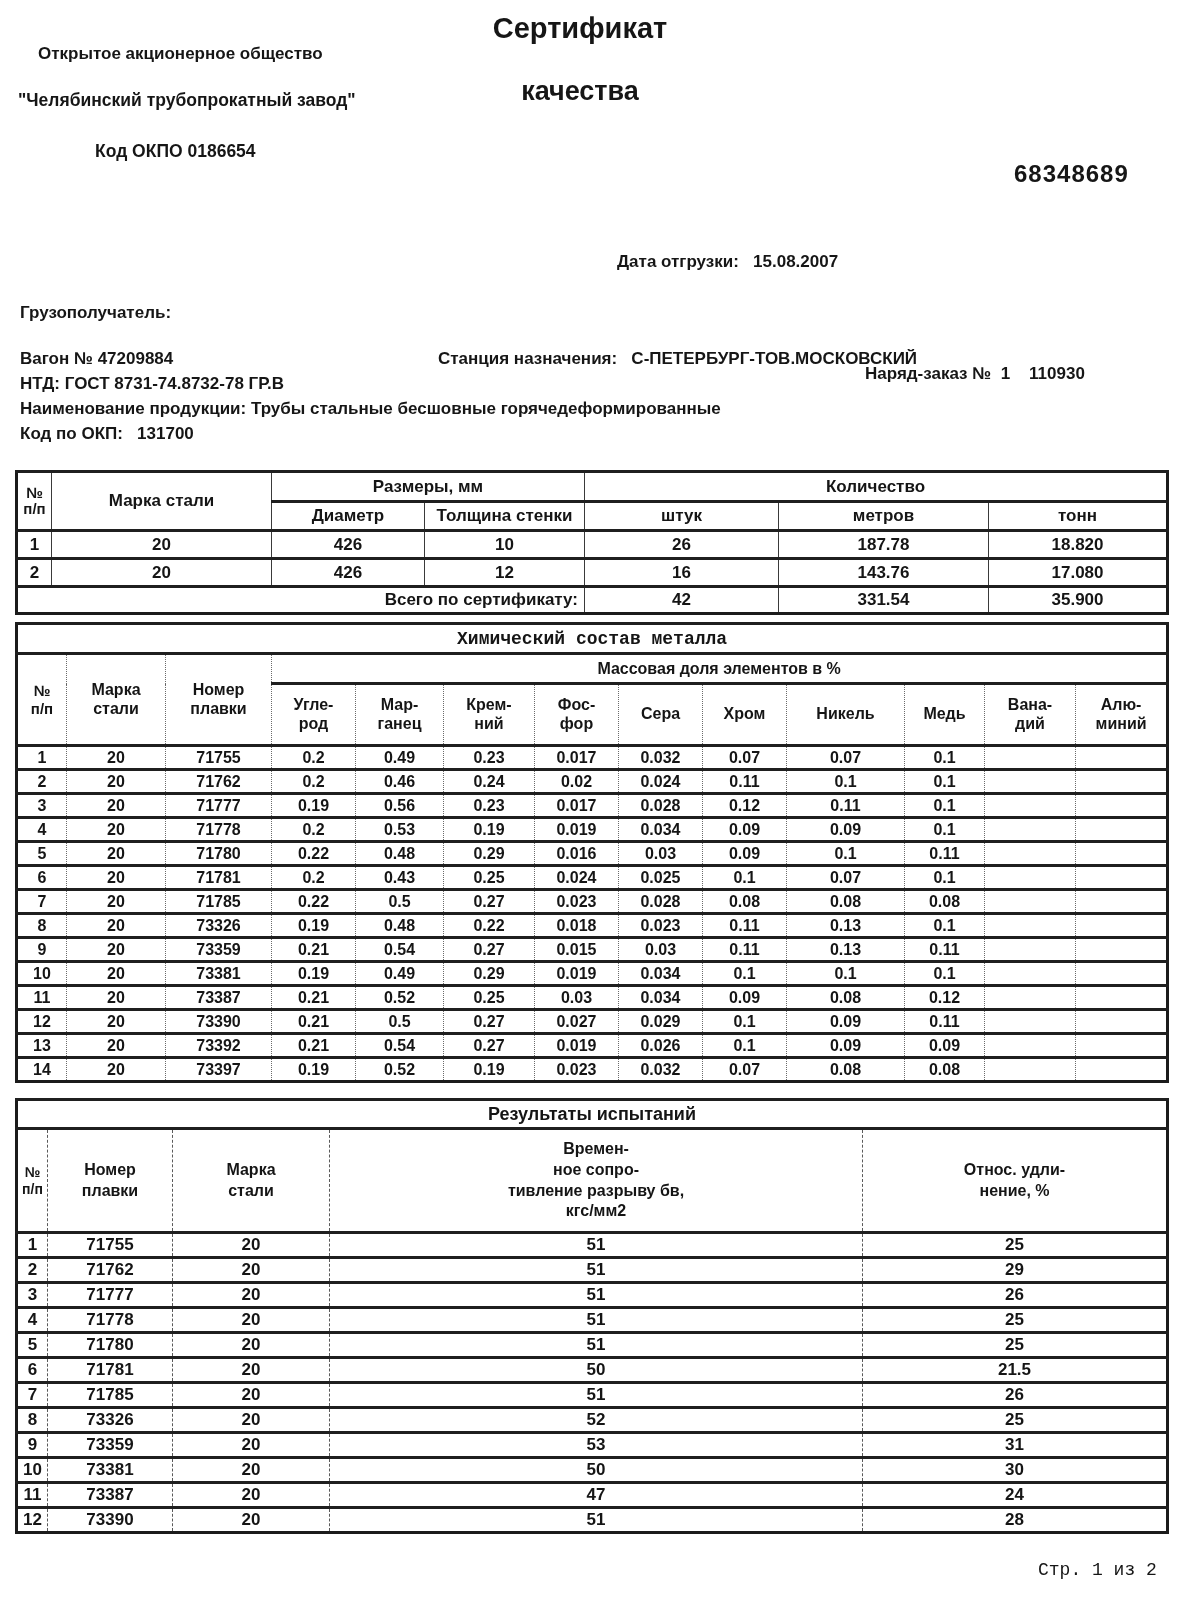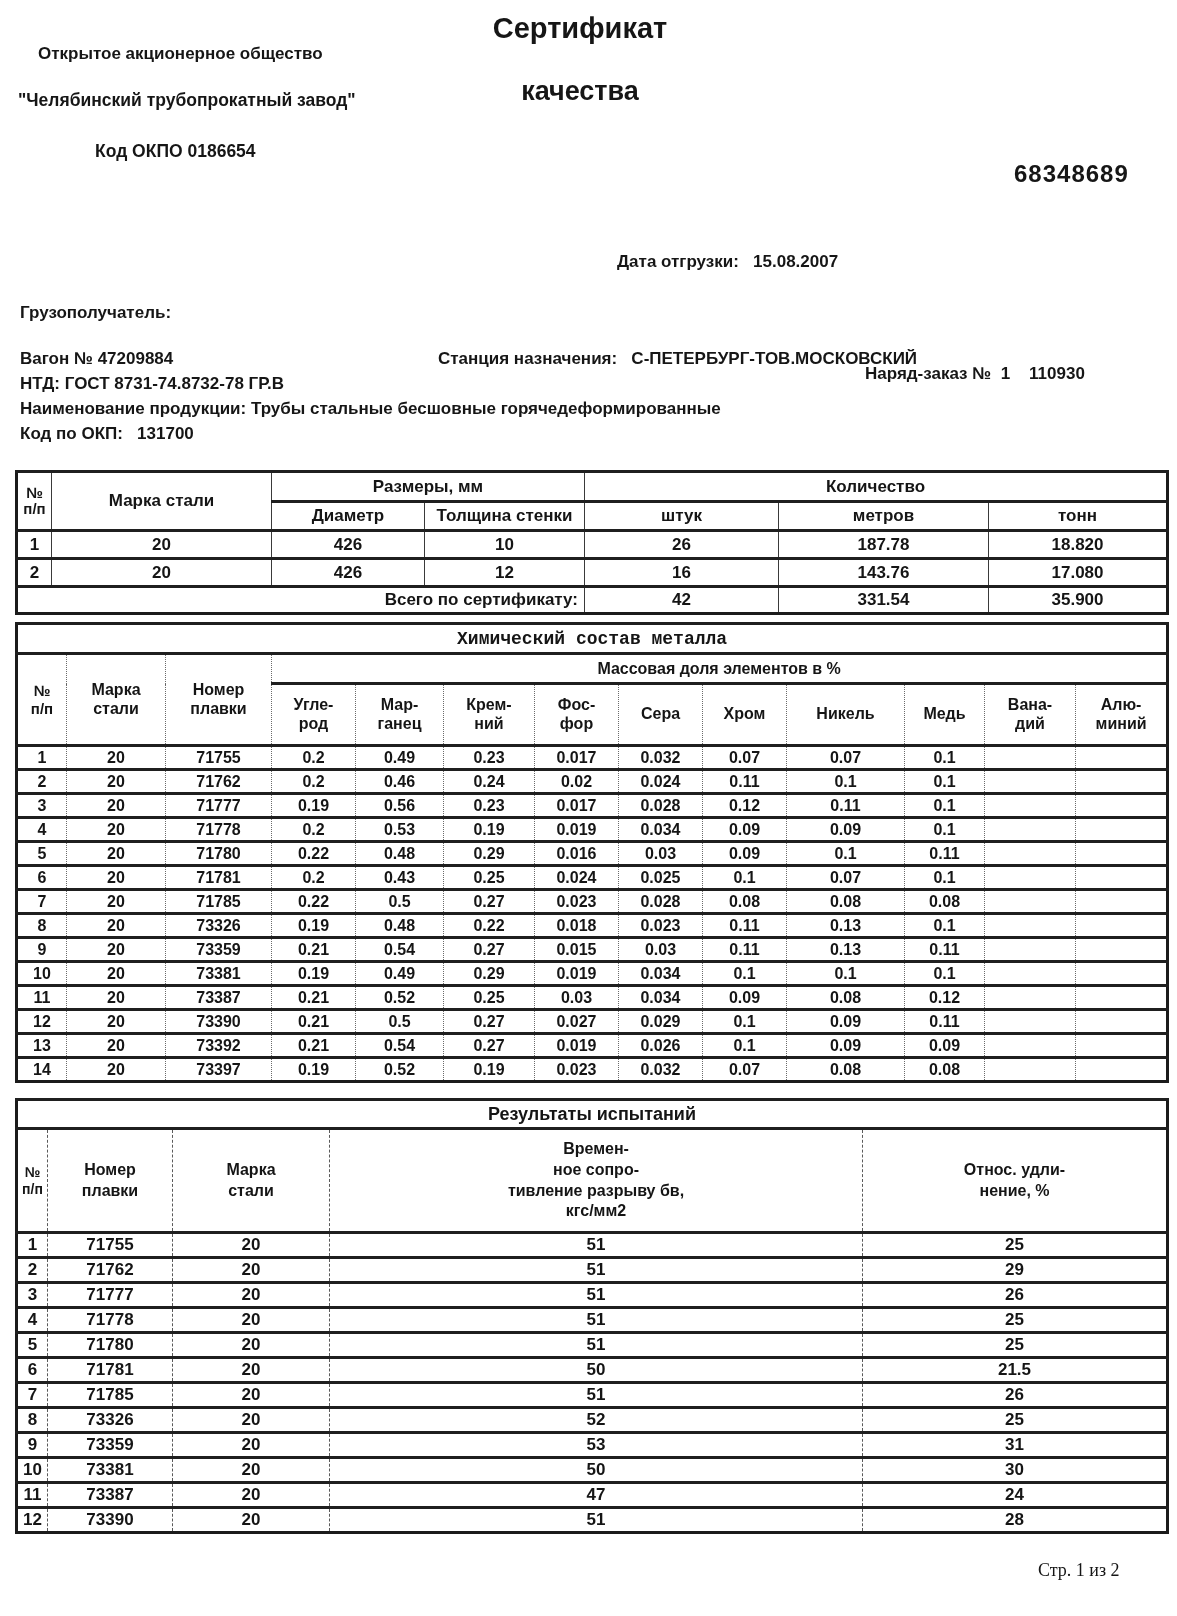--- a/index.html
+++ b/index.html
@@ -51,21 +51,21 @@
   #tests-table .no-head { font-size:14px; line-height:1.2; }
 
   .title-cell { font-size:18px; }
 
   
   .company-block { font-size:17px; }
   .cert-block { font-size:29px; }
   .stamp-num { font-size:24px; letter-spacing:1px; }
   .info-line { font-size:17px; }
   .footer-page {
-    font-family:Liberation Serif, serif; font-weight:normal; font-size:18px;
+    font-family:Liberation Mono, monospace; font-weight:normal; font-size:18px;
   }
 </style>
 </head>
 <body>
 
 <div class="page">
 
   <div class="abs company-block" style="left:38px; top:44px;">Открытое акционерное общество</div>
   <div class="abs company-block" style="left:18px; top:90px; font-size:17.5px;">"Челябинский трубопрокатный завод"</div>
   <div class="abs company-block" style="left:95px; top:141px; font-size:17.5px;">Код ОКПО 0186654</div>

